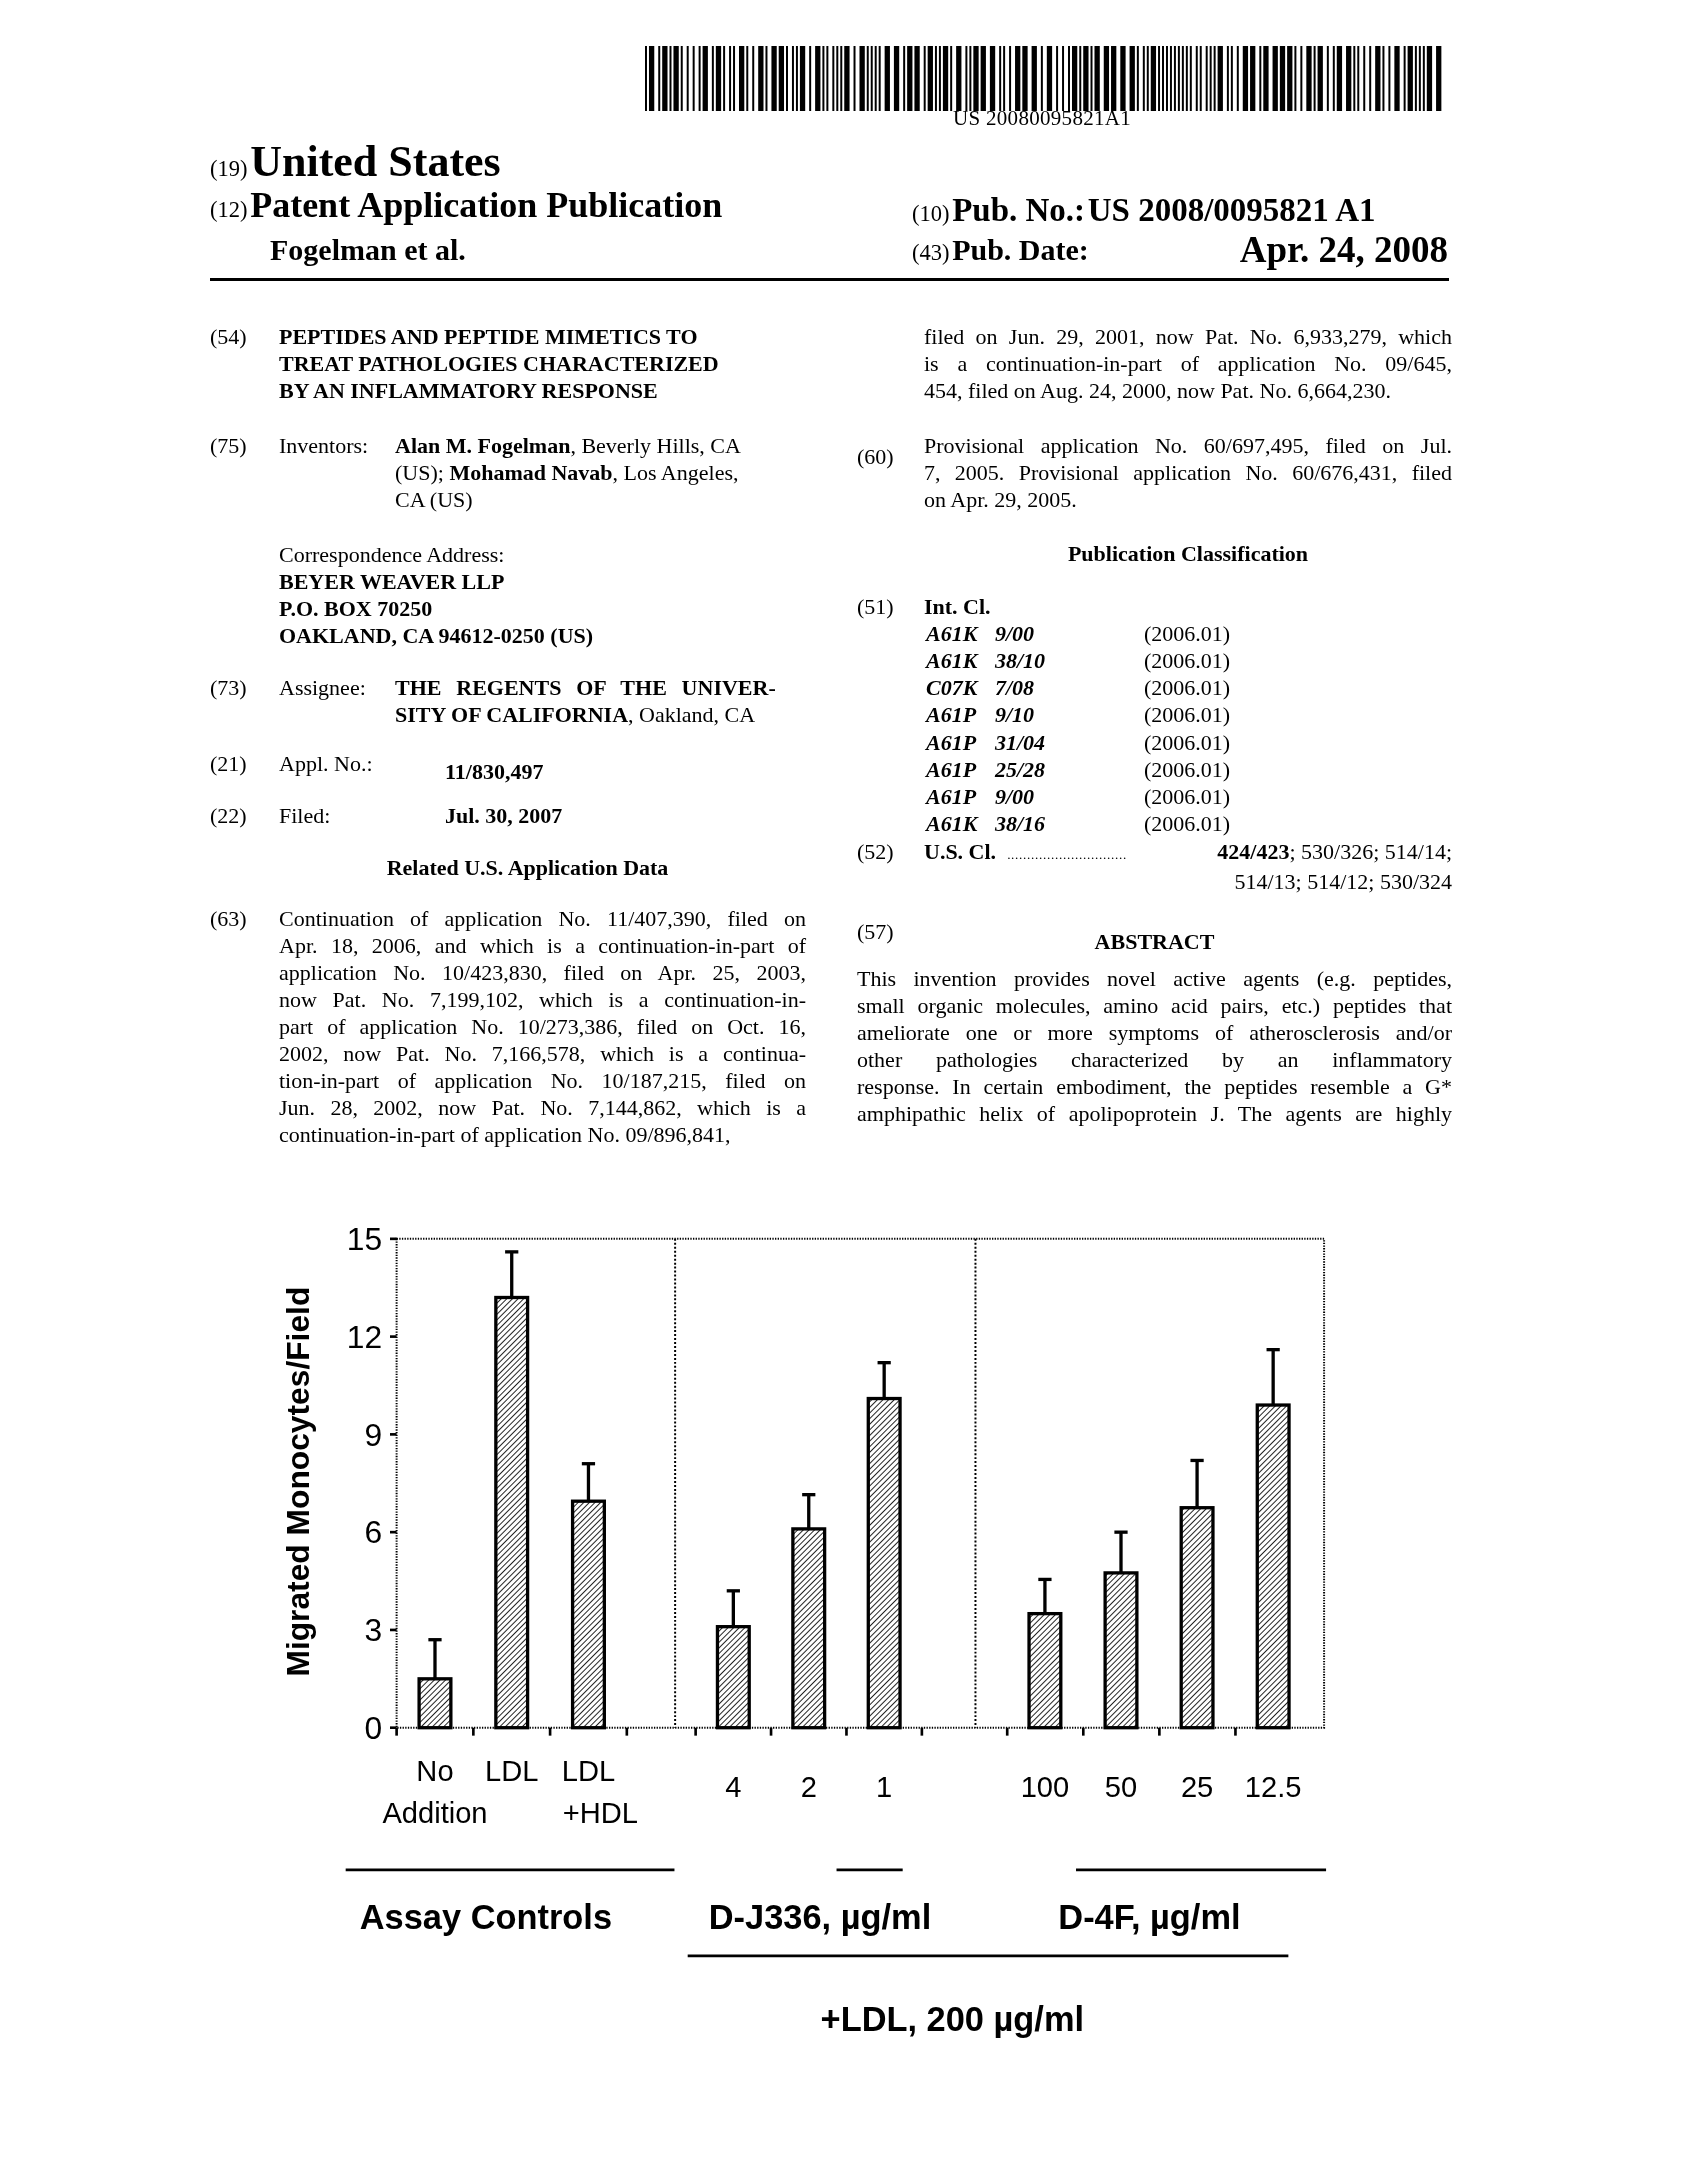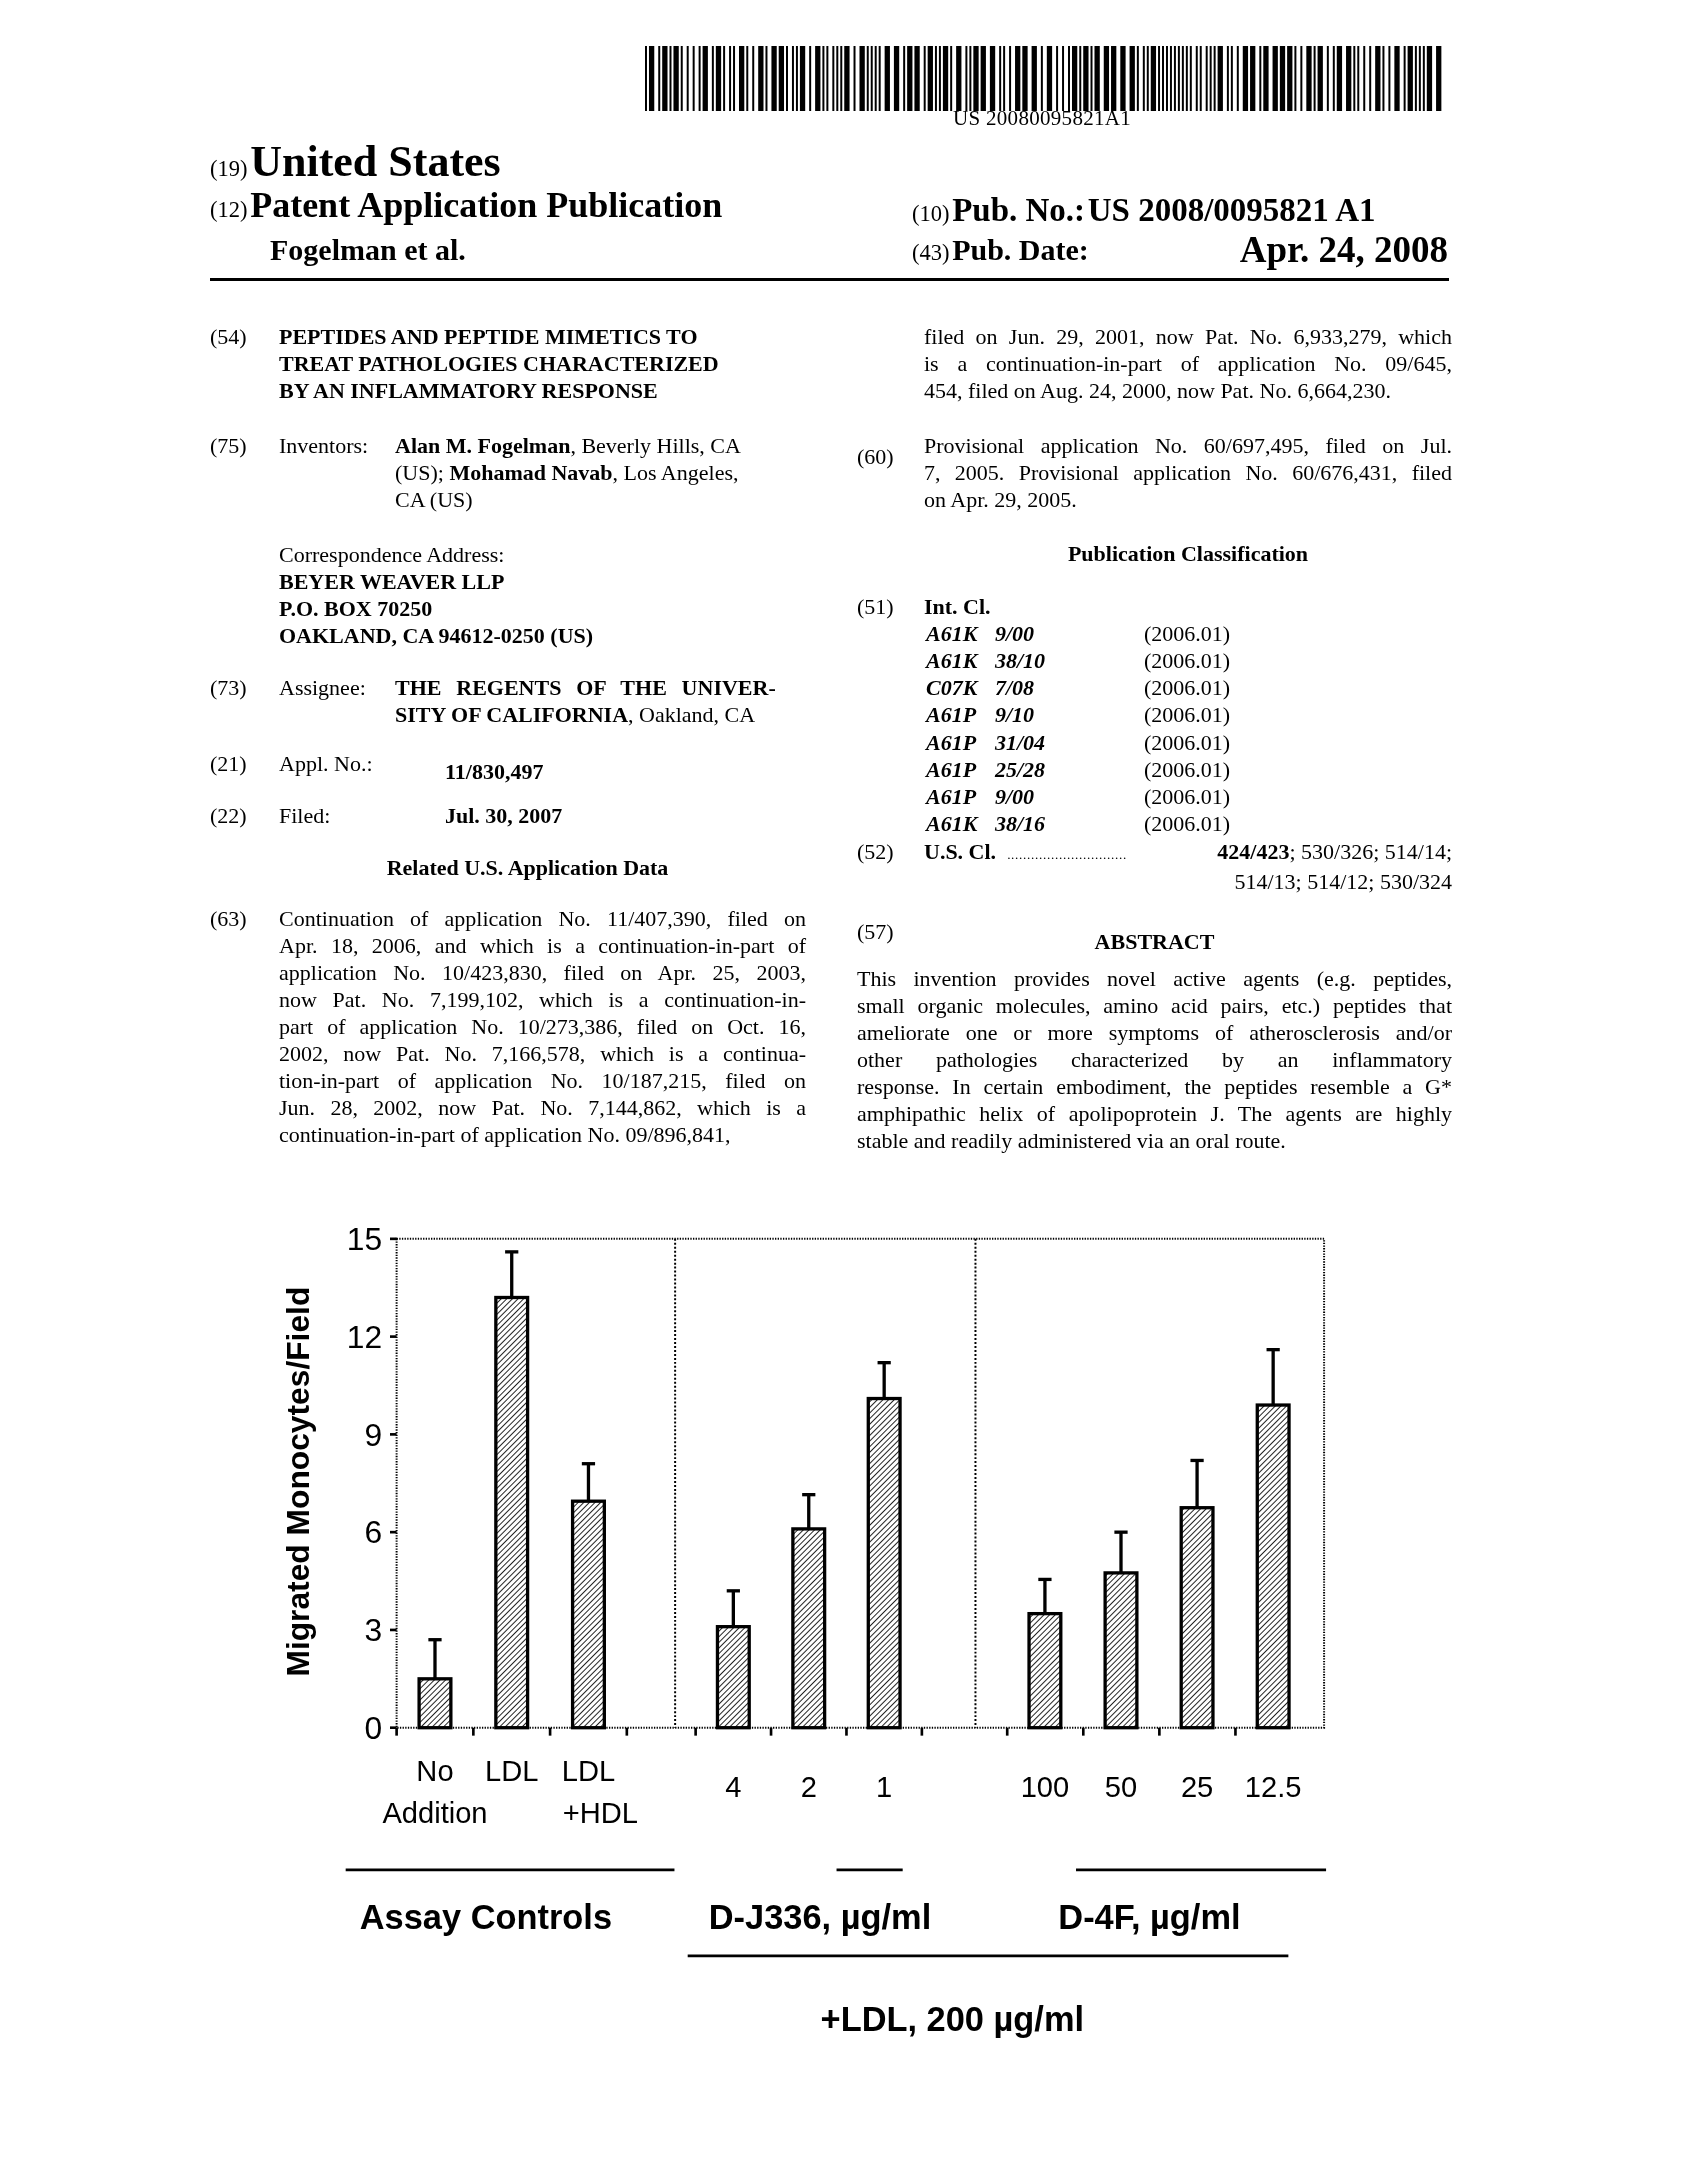--- a/index.html
+++ b/index.html
@@ -329,21 +329,20 @@
 
   <div class="code" style="top:595px">(57)</div>
   <div class="field b" style="left:0; top:605px; width:595px; text-align:center;">ABSTRACT</div>
   <div class="field" style="left:0; top:642px; width:595px;" id="abstract">
       <div style="text-align: justify; text-align-last: justify;">This invention provides novel active agents (e.g. peptides,</div>
       <div style="text-align: justify; text-align-last: justify;">small organic molecules, amino acid pairs, etc.) peptides that</div>
       <div style="text-align: justify; text-align-last: justify;">ameliorate one or more symptoms of atherosclerosis and/or</div>
       <div style="text-align: justify; text-align-last: justify;">other pathologies characterized by an inflammatory</div>
       <div style="text-align: justify; text-align-last: justify;">response. In certain embodiment, the peptides resemble a G*</div>
       <div style="text-align: justify; text-align-last: justify;">amphipathic helix of apolipoprotein J. The agents are highly</div>
-      <div>stable and readily administered via an oral route.</div>
     </div>
 </div>
 
 <svg id="chart" class="abs" width="1138" height="860" viewBox="0 0 1720 1300">
   <defs>
     <pattern id="hatch" patternUnits="userSpaceOnUse" width="6" height="6" patternTransform="rotate(45)">
       <rect width="6" height="6" fill="#fff"></rect>
       <line x1="0" y1="0" x2="0" y2="6" stroke="#000" stroke-width="2.6"></line>
     </pattern>
     <pattern id="dotline" patternUnits="userSpaceOnUse" width="4" height="4">

